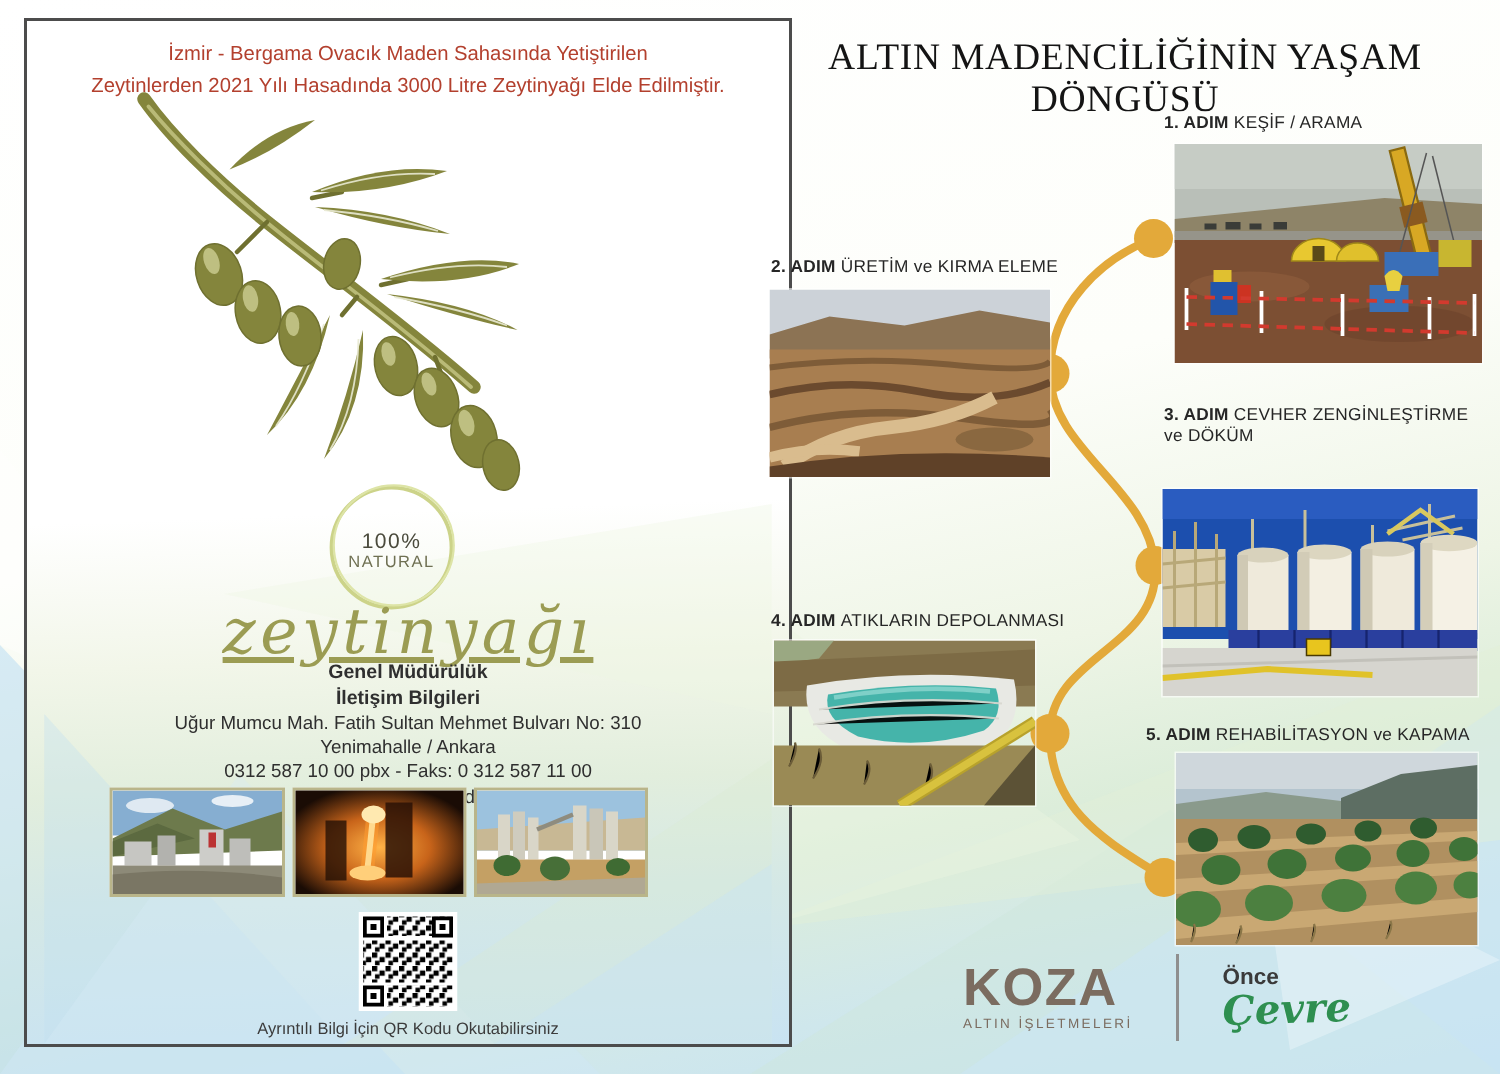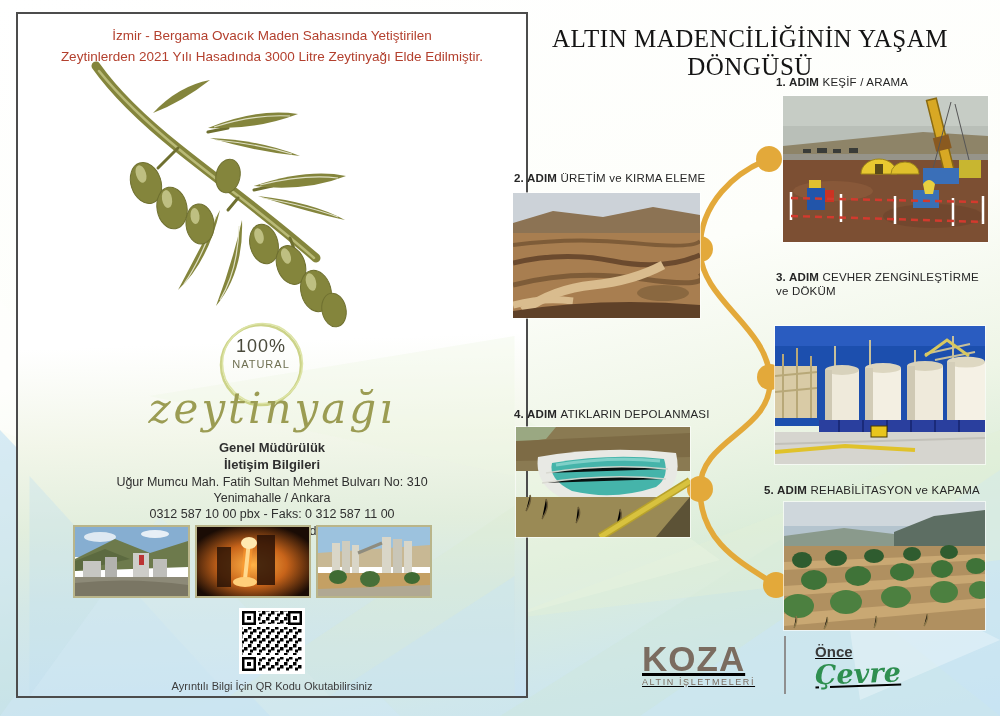--- a/index.html
+++ b/index.html
@@ -10,41 +10,41 @@
   
   .left-box{position:absolute;left:16px;top:12px;width:512px;height:686px;z-index:2;
             border:2px solid #4c4c4c;box-sizing:border-box;
             background:linear-gradient(178deg,#ffffff 0%,#ffffff 48%,#f2f6e9 62%,#e2eedd 74%,#d4e8e6 85%,#c9e3f2 100%);}
   .box-facets{position:absolute;left:0;bottom:0;width:100%;height:420px;}
   .lb-header{position:absolute;top:12px;left:0;width:100%;text-align:center;
              color:#b3402e;font-size:13.5px;line-height:1.55;z-index:3;}
   .branch-wrap{position:absolute;left:40px;top:44px;width:300px;height:285px;z-index:3;}
   .badge{position:absolute;left:198px;top:306px;width:90px;height:90px;z-index:4;text-align:center;}
   .badge svg{position:absolute;left:0;top:0;}
-  .badge-pct{position:relative;margin-top:16px;font-size:18px;color:#4a4a3c;letter-spacing:1px;}
+  .badge-pct{position:relative;margin-top:32px;font-size:14px;color:#4a4a3c;letter-spacing:1px;}
   .badge-nat{position:relative;font-size:11px;letter-spacing:1px;color:#6f7052;margin-top:1px;}
-  .script-name{position:absolute;top:370px;left:0;width:100%;text-align:center;z-index:4;
+  .script-name{position:absolute;top:382px;left:0;width:100%;text-align:center;z-index:4;
                font-family:"DejaVu Serif",serif;font-style:italic;font-weight:400;
-               font-size:42px;color:#9b9c53;letter-spacing:3px;}
+               font-size:42px;color:#9b9c53;letter-spacing:3px;text-decoration:underline;}
   .contact{position:absolute;top:426px;left:0;width:100%;text-align:center;z-index:4;
            color:#2f2f2f;font-size:12.5px;line-height:1.3;}
   .contact .b{font-weight:bold;font-size:13px;}
   .photo-strip{position:absolute;left:55px;top:511px;display:flex;gap:5px;z-index:4;}
   .strip-photo{border:2px solid #b9b58a;box-sizing:border-box;background:#fff;line-height:0;}
   .qr-wrap{position:absolute;top:594px;left:50%;transform:translateX(-50%);z-index:4;line-height:0;}
   .qr-caption{position:absolute;top:666px;left:0;width:100%;text-align:center;
               font-size:11px;color:#3c3c3c;z-index:4;}
   
   .rp-title{position:absolute;left:505px;top:25px;width:490px;text-align:center;z-index:3;
             font-family:"Liberation Serif",serif;font-size:25px;color:#141414;letter-spacing:.5px;}
   .step-label{position:absolute;z-index:4;font-size:11.5px;color:#262626;letter-spacing:.2px;line-height:1.25;}
   .step-label b{font-weight:bold;}
   .photo{position:absolute;z-index:3;line-height:0;box-shadow:0 0 0 1px rgba(255,255,255,.6);}
   .connector{position:absolute;inset:0;z-index:2;pointer-events:none;}
-  .logo-block{position:absolute;left:642px;top:636px;display:flex;align-items:center;gap:29px;z-index:4;text-decoration:underline;}
+  .logo-block{position:absolute;left:642px;top:636px;display:flex;align-items:center;gap:29px;z-index:4;}
   .koza-name{font-size:35px;font-weight:bold;color:#7b6c60;letter-spacing:1px;line-height:.9;}
   .koza-sub{font-size:9px;color:#7b6c60;letter-spacing:1.6px;margin-top:3px;text-align:left;}
   .logo-divider{width:2px;height:58px;background:#8f8f8f;}
   .slogan-top{font-size:15px;font-weight:bold;color:#3a3a3a;line-height:1;}
   .slogan-bottom{font-family:"DejaVu Serif",serif;font-style:italic;font-weight:bold;
                  font-size:27px;color:#2e8f50;line-height:1;margin-top:1px;transform:rotate(-2deg);}
 </style>
 </head>
 <body>
 

